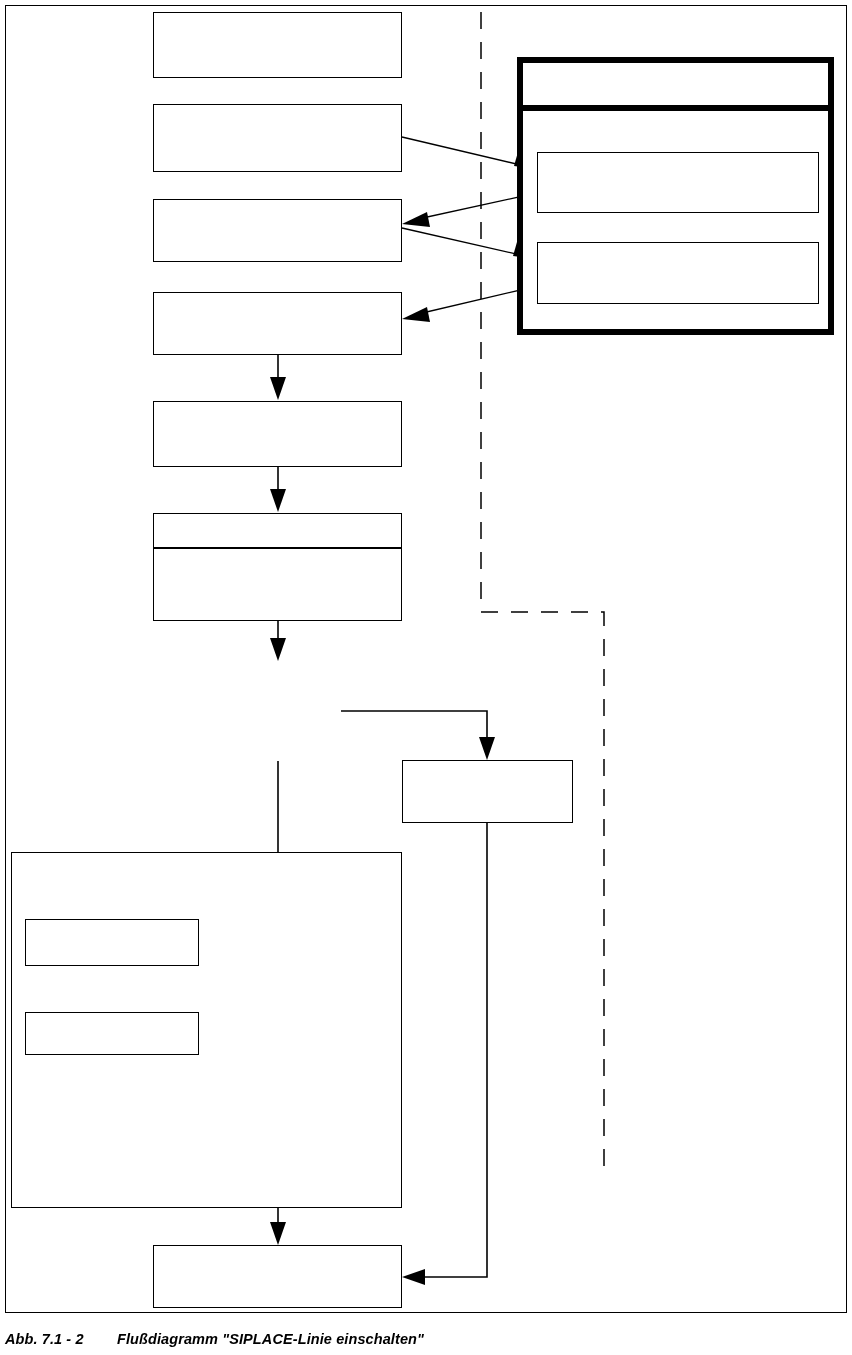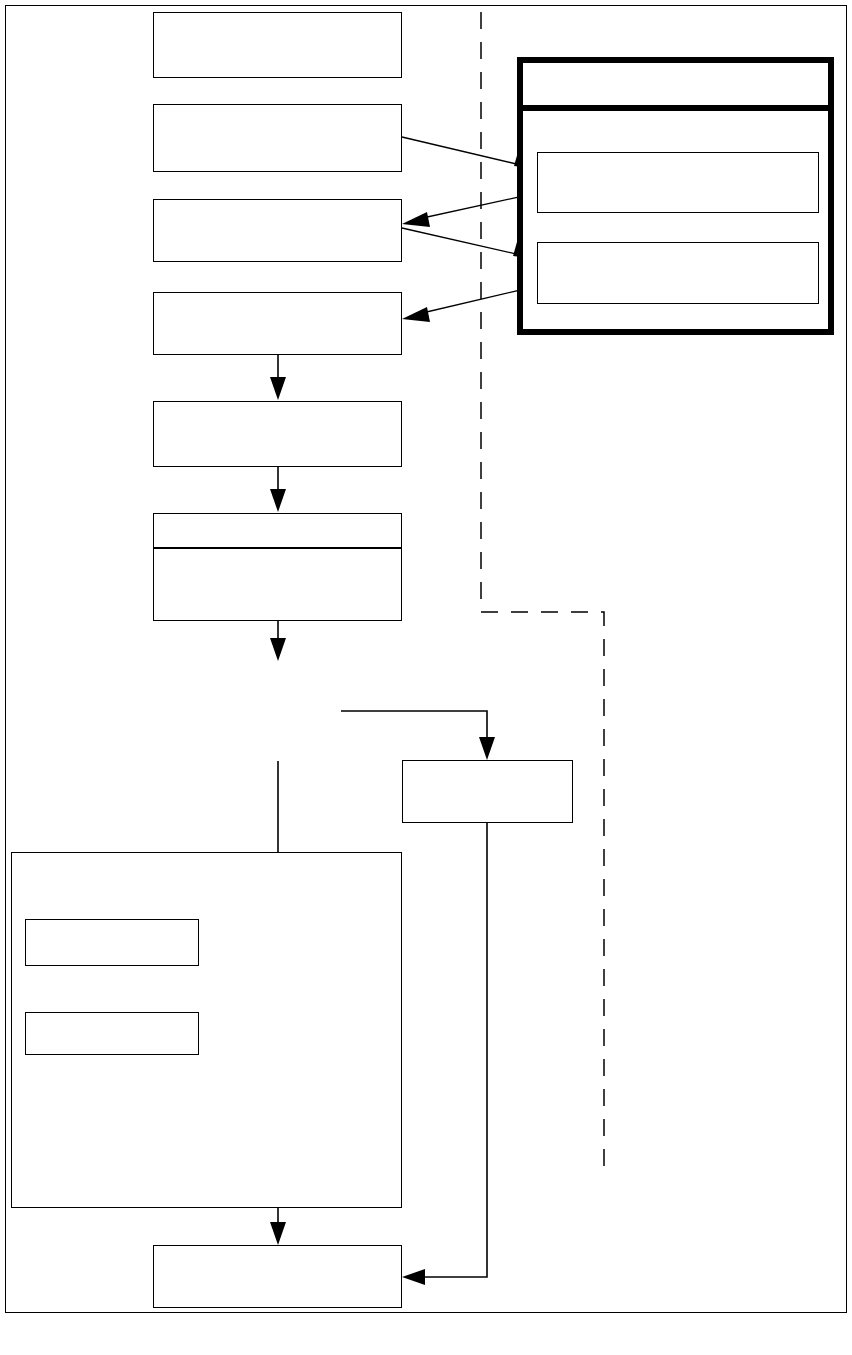--- a/index.html
+++ b/index.html
@@ -255,14 +255,17 @@
   <div class="boxlabel" style="left:11px; top:860px; width:391px;"></div>
 
   <div class="box" style="left:25px; top:919px; width:174px; height:47px;">
     <div class="boxlabel" style="top:16px;"></div>
   </div>
 
   <div class="box" style="left:25px; top:1012px; width:174px; height:43px;">
     <div class="boxlabel" style="top:14px;"></div>
   </div>
 
+  <div id="caption">
+    <span class="cap-num">Abb. 7.1 - 2</span><span class="cap-txt">Flußdiagramm "SIPLACE-Linie einschalten"</span>
+  </div>
 
 </div>
 
 </body></html>

